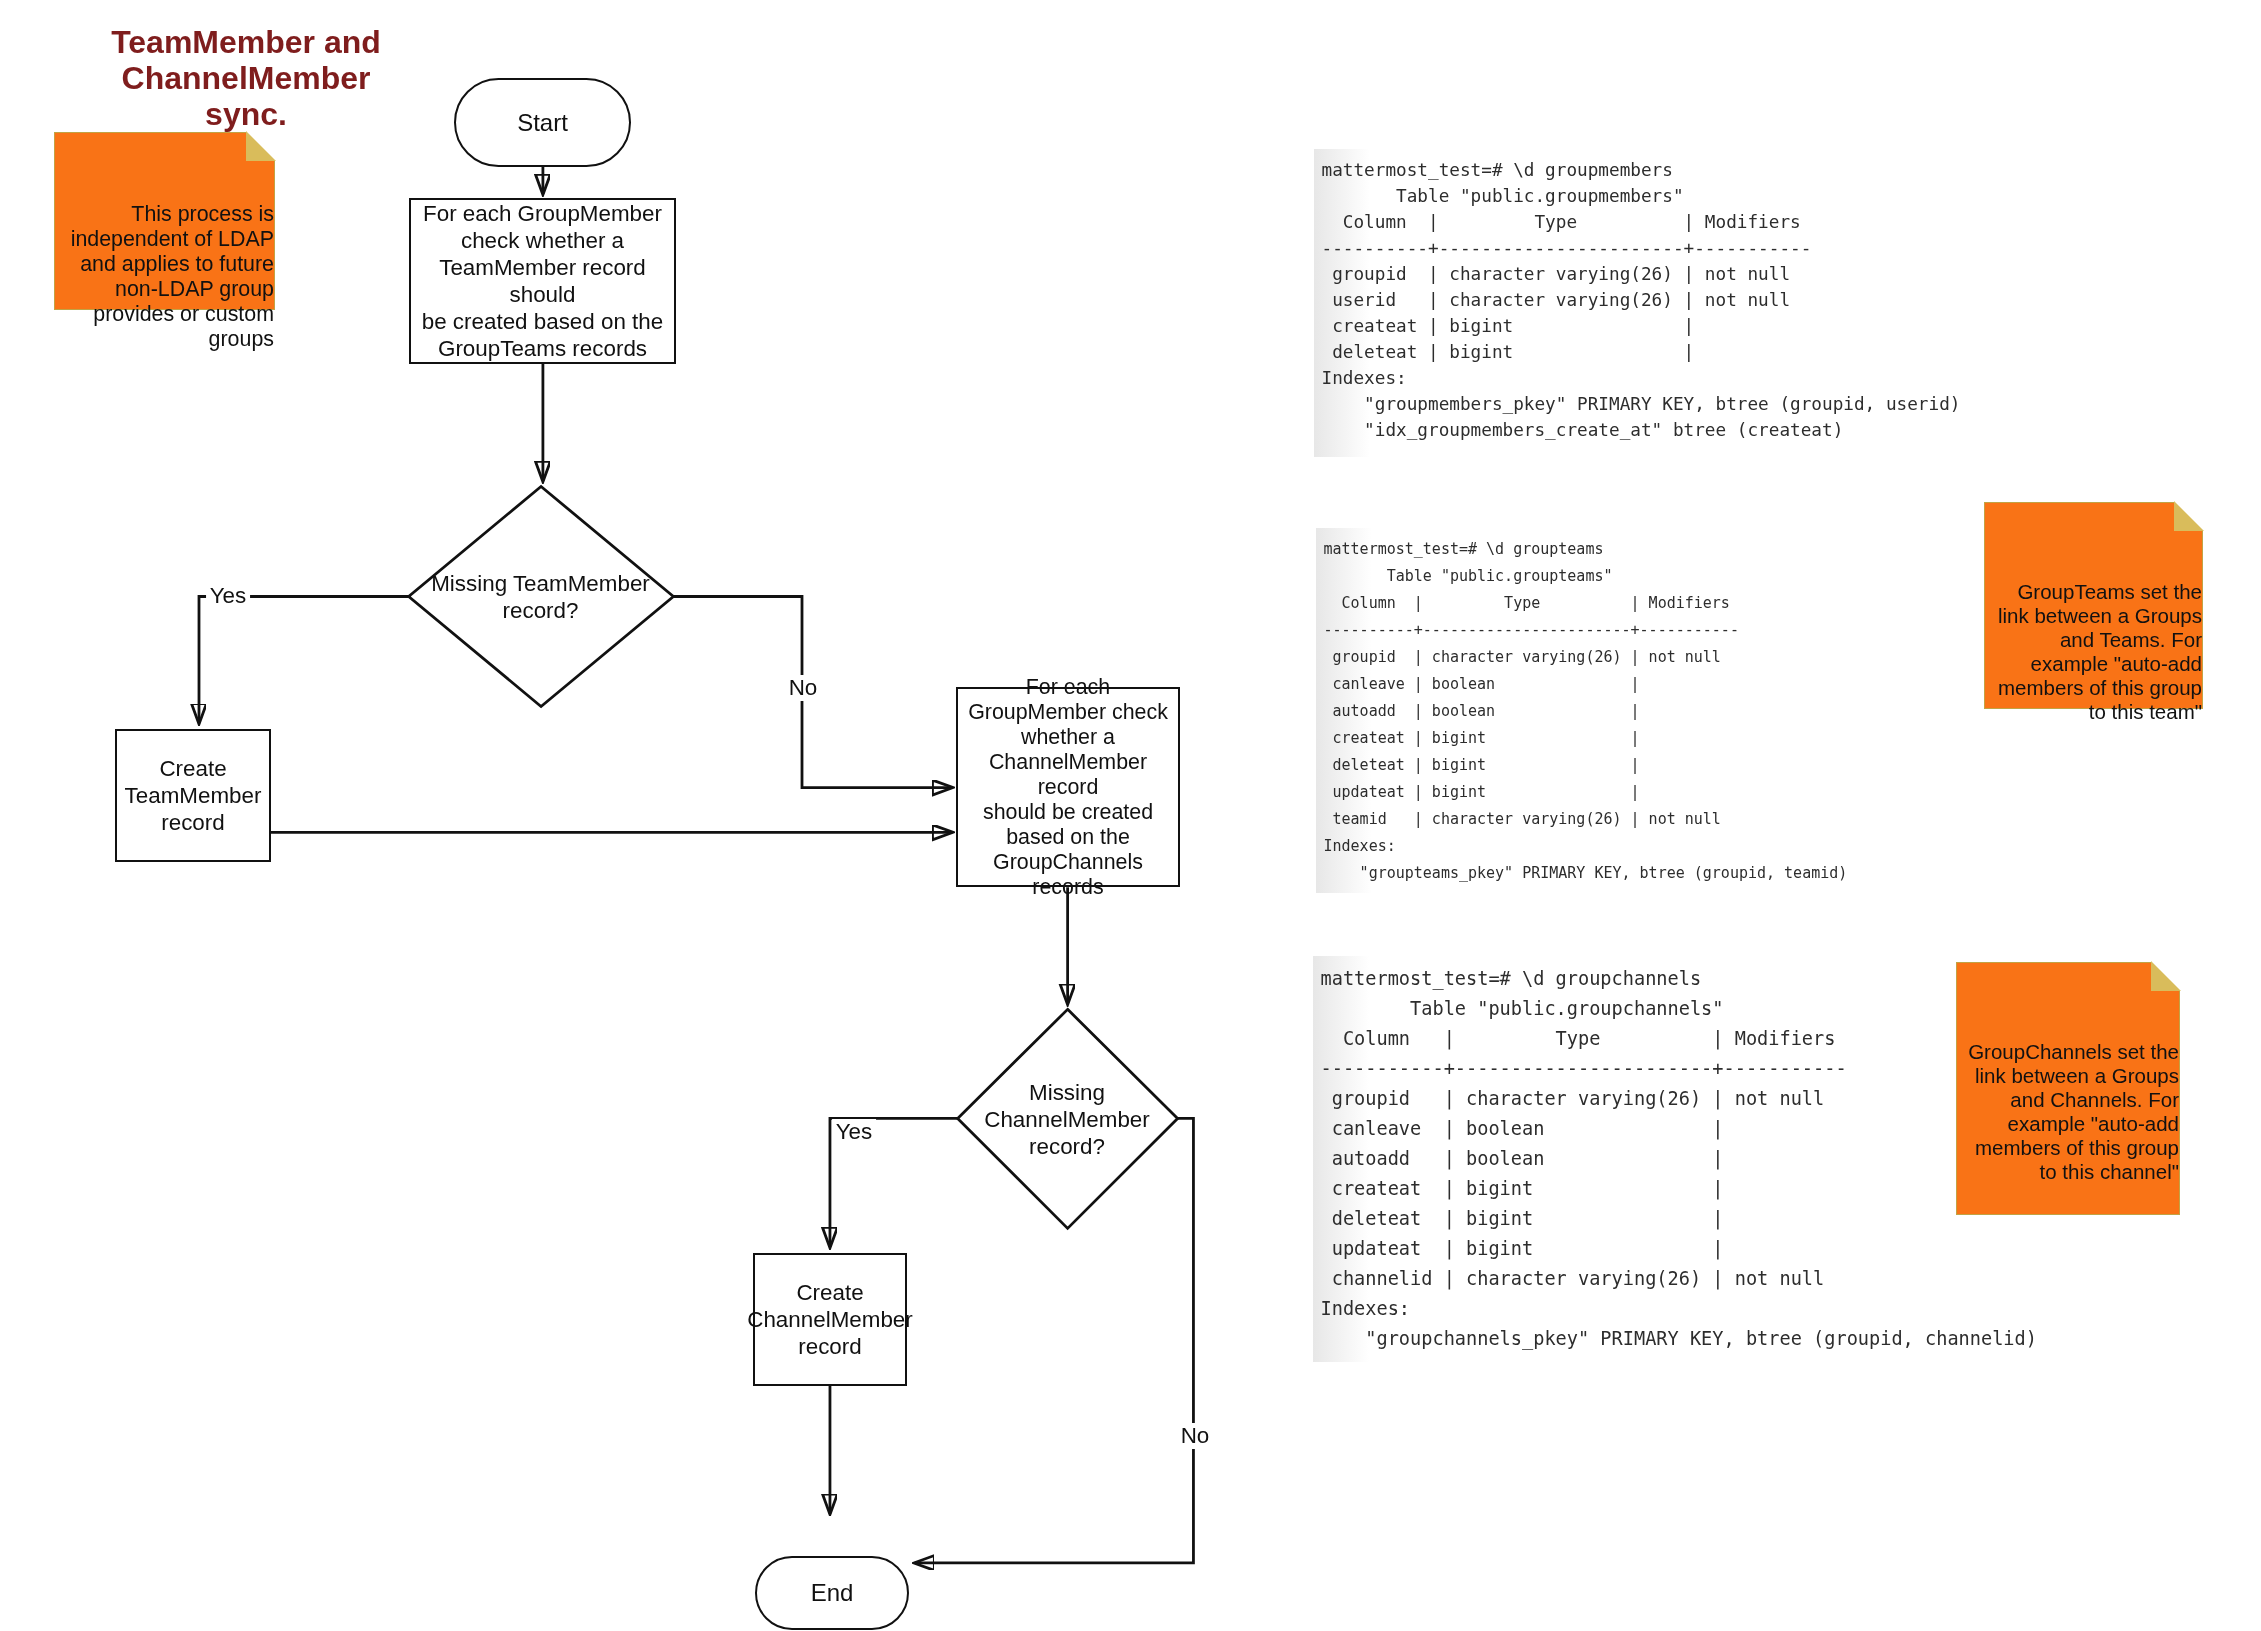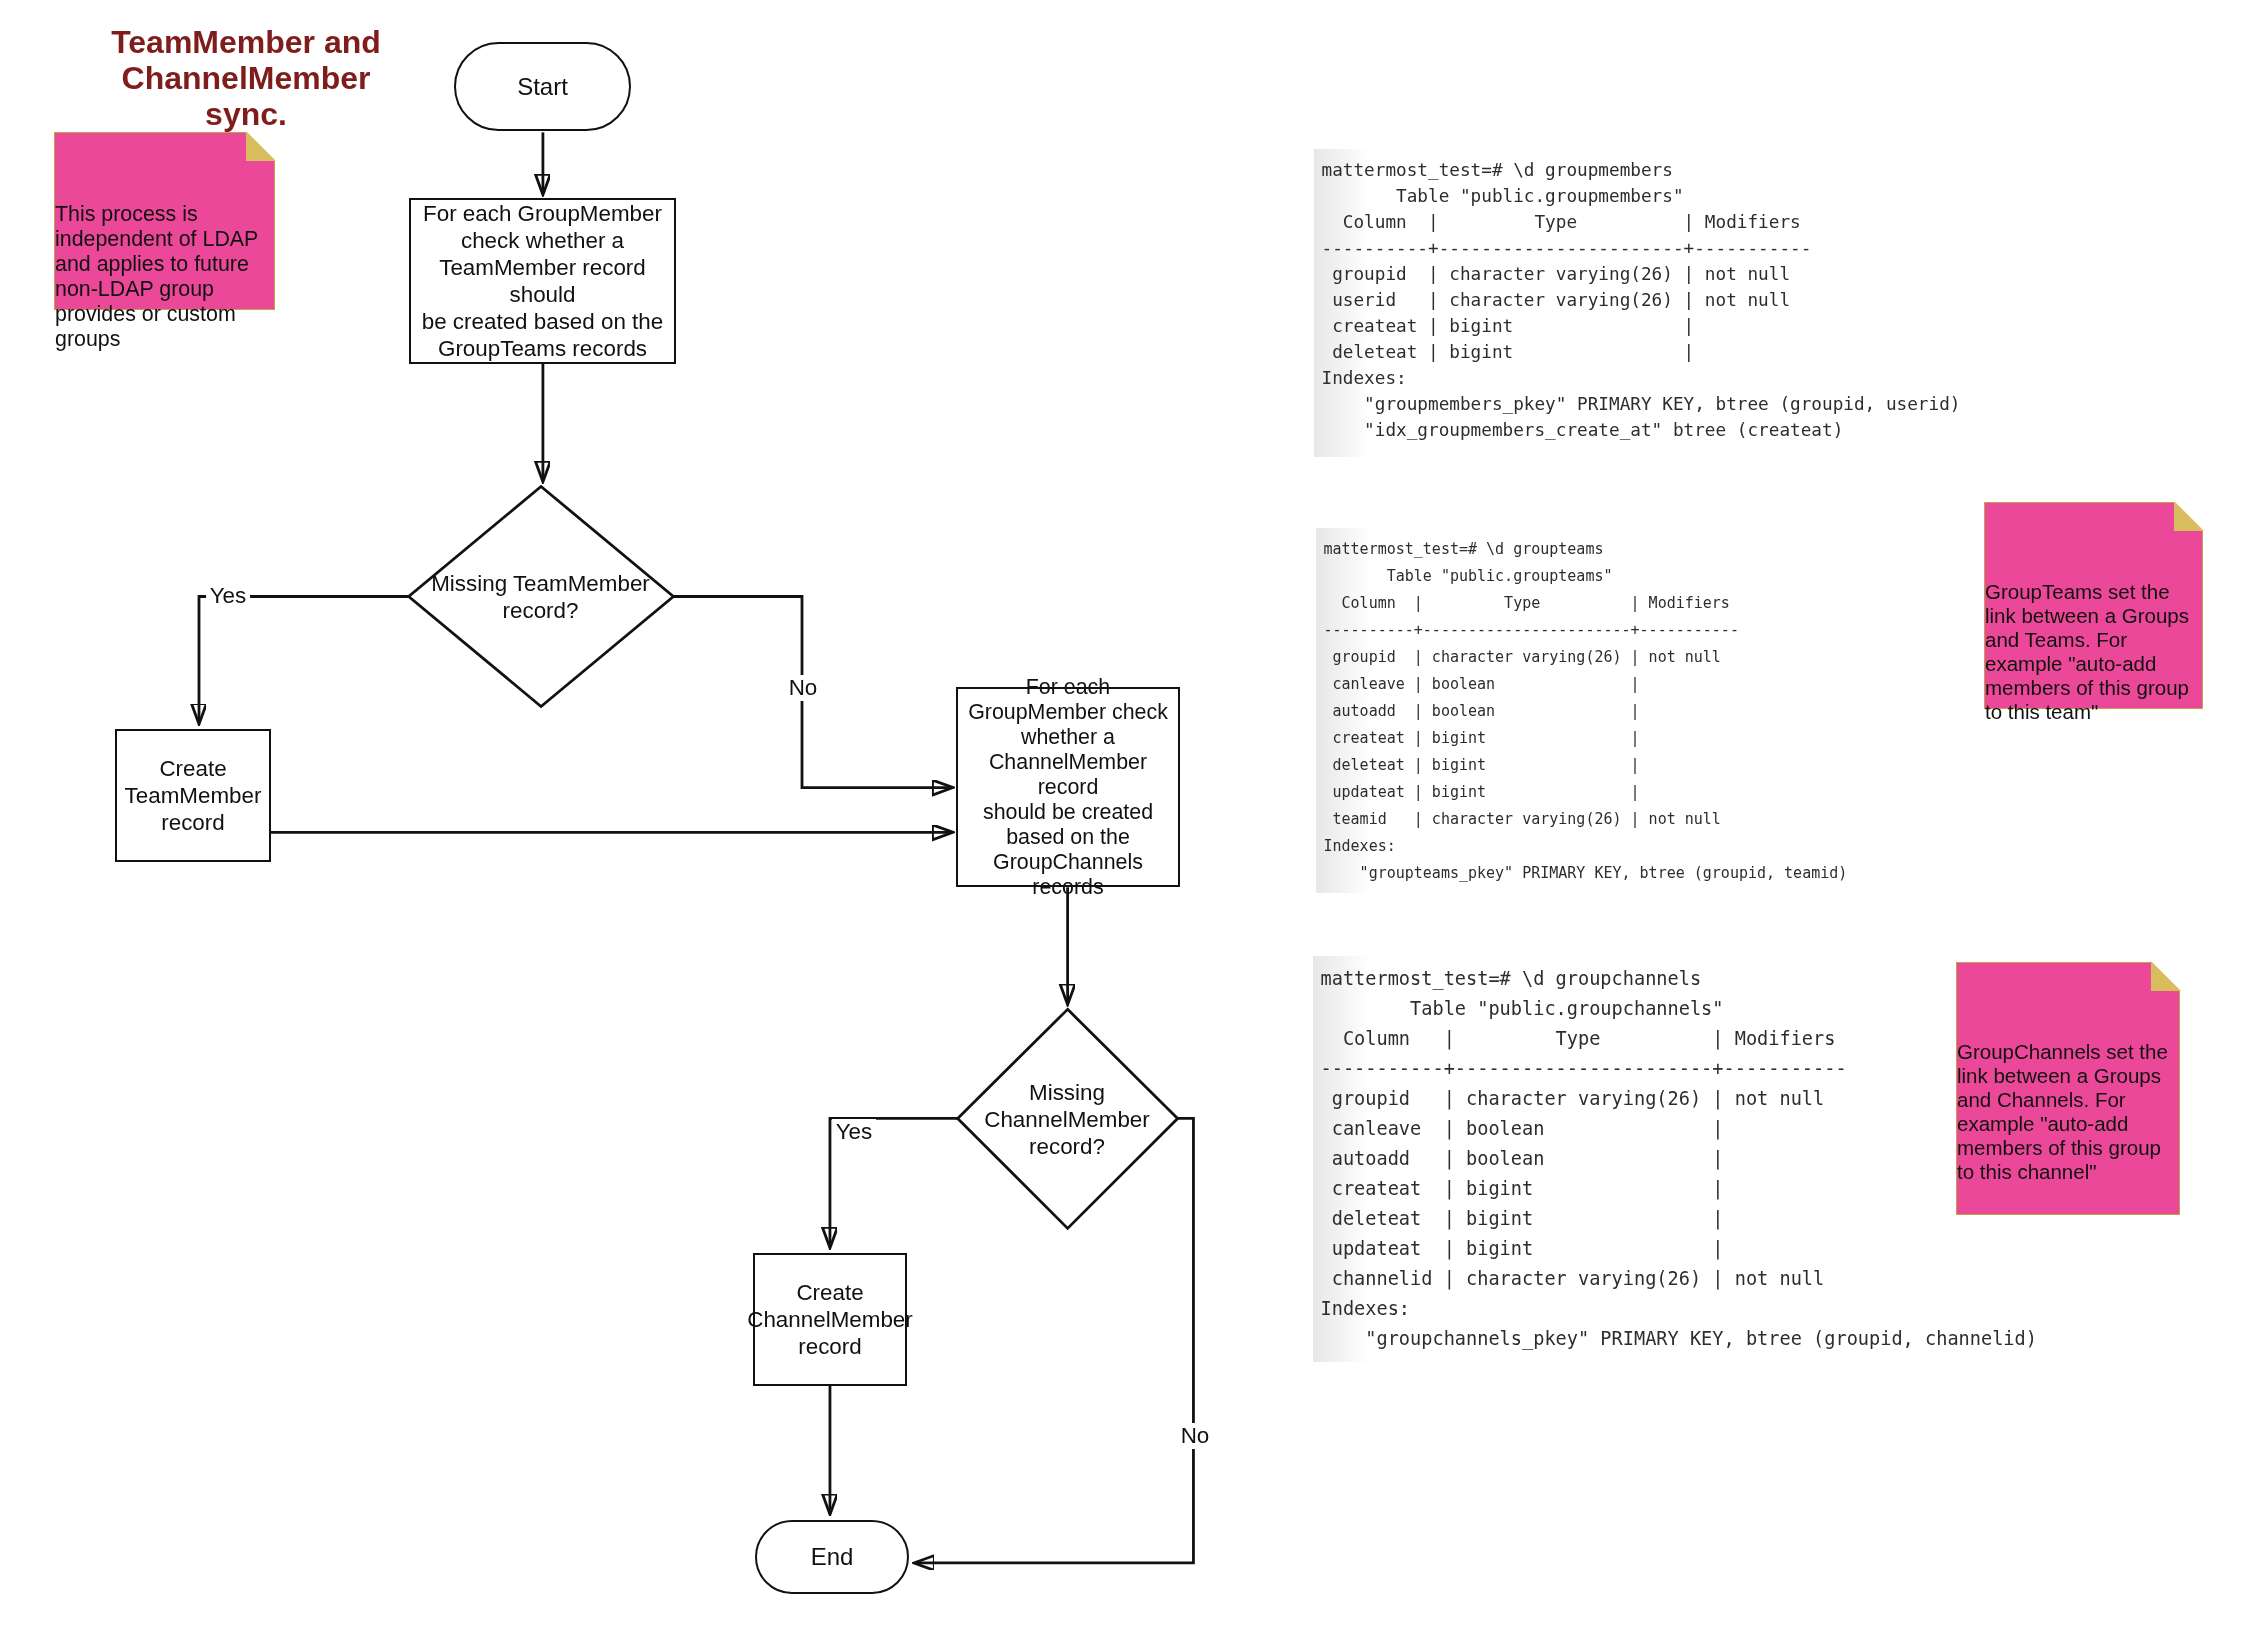--- a/index.html
+++ b/index.html
@@ -2,30 +2,30 @@
 <html style="font-size:15px"><head>
 <meta charset="utf-8">
 <style>
   html,body{margin:0;padding:0;background:#ffffff;}
   .canvas{position:relative;width:2262px;height:1631px;background:#ffffff;overflow:hidden;
           font-family:"Liberation Sans",sans-serif;color:#111;}
   .abs{position:absolute;}
   
   .page-title{font-size:32px;font-weight:bold;line-height:36px;text-align:center;white-space:pre-line;color:#7f1d1d;}
   .terminal{border:2.8px solid #111;border-radius:45px;background:#fff;display:flex;align-items:center;justify-content:center;
-            font-size:24px;box-sizing:border-box;}
+            font-size:24px;box-sizing:border-box;margin-top:36px;}
   .process{border:2.8px solid #111;background:#fff;box-sizing:border-box;display:flex;align-items:center;justify-content:center;
            text-align:center;font-size:22.4px;line-height:27px;white-space:pre-line;}
   .diamond-label{text-align:center;font-size:22.4px;line-height:27px;white-space:pre-line;}
   .edge-label{font-size:22.4px;background:#fff;padding:0 3.7px;transform:translate(-50%,-50%);}
   svg.wires{position:absolute;left:0;top:0;pointer-events:none;}
   svg.wires path,svg.wires polygon{fill:none;stroke:#111;stroke-width:3;}
   svg.wires polygon.shape{fill:#fff;}
   
-  .note{background:#ec4899;border:1.9px solid #c2a344;box-sizing:border-box;text-align:left;
+  .note{background:#f97316;border:1.9px solid #c2a344;box-sizing:border-box;text-align:right;
         font-size:21.4px;line-height:25px;white-space:pre-line;padding-top:18.6px;}
   .note .fold{content:"";position:absolute;top:-1.9px;right:-1.9px;width:0;height:0;
         border-style:solid;border-width:0 30px 30px 0;
         border-color:#ffffff #ffffff #d9bc5b #d9bc5b;}
   .note2{font-size:20.5px;line-height:24px;padding-top:29px;}
   
   .codeblock{background:linear-gradient(90deg,#e7e7e7 0px,rgba(255,255,255,0) 56px);box-sizing:border-box;}
   .codeblock pre{margin:0;font-family:"DejaVu Sans Mono","Liberation Mono",monospace;color:#2d2d2d;
                  padding:7.5px 0 0 7.5px;white-space:pre;}
   .code-sm pre{font-size:17.7px;line-height:26px;}

